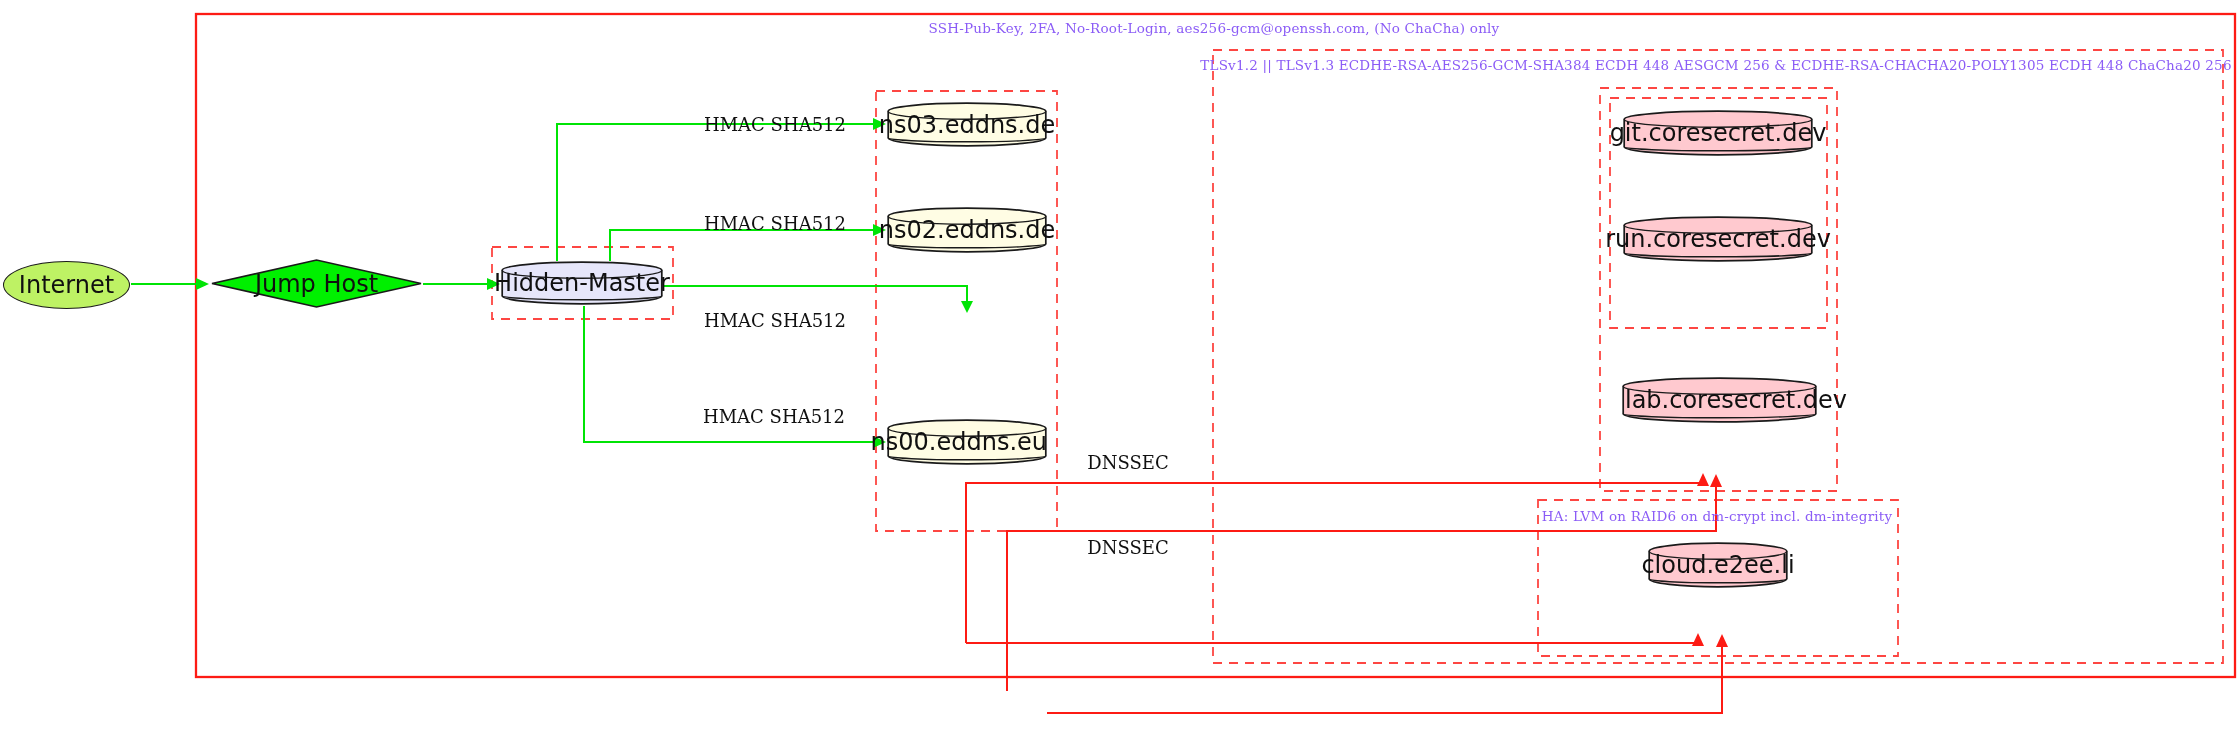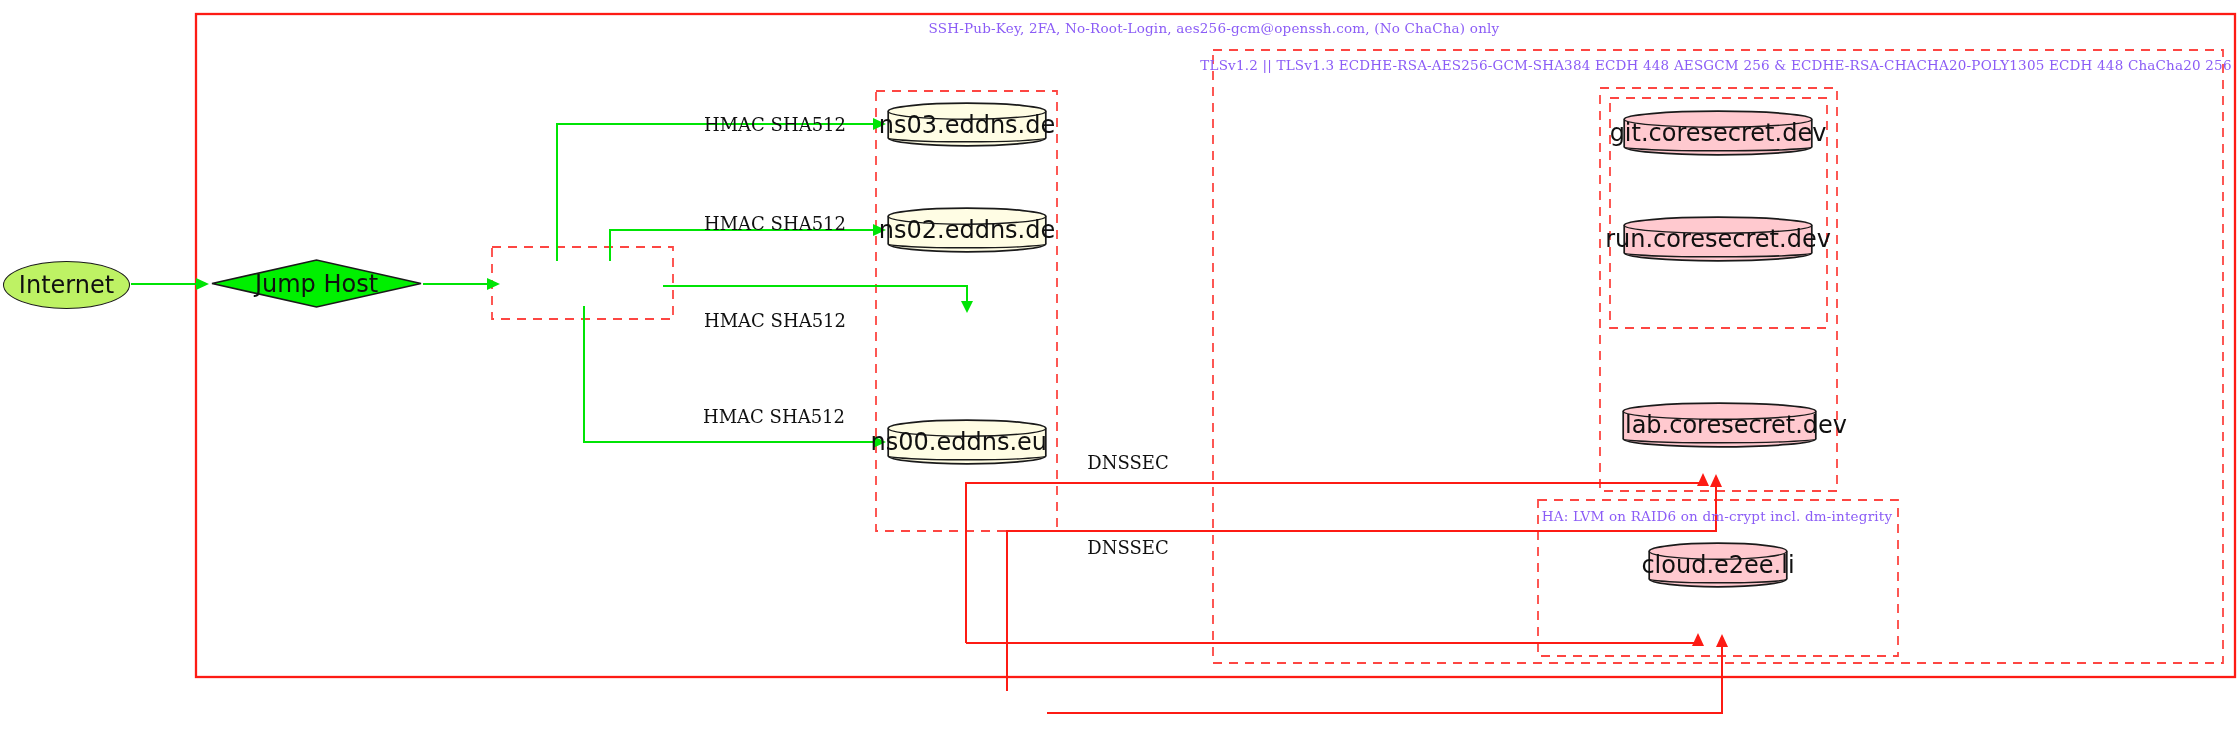--- a/index.html
+++ b/index.html
@@ -118,20 +118,28 @@
     <span class="nlabel">Internet</span>
   </div>
 
   <div class="node" style="left:210px;top:259px;width:213px;height:49px;">
     <svg class="diamond-svg" width="213" height="49" viewBox="0 0 213 49">
       <polygon points="2,24.5 106.5,1 211,24.5 106.5,48" fill="#00f000" stroke="#1a1a1a" stroke-width="1.7"></polygon>
     </svg>
     <span class="nlabel">Jump Host</span>
   </div>
 
+  <div class="node cyl cyl-lavender" style="left:501px;top:261px;width:162px;height:44px;">
+      <svg class="cylsvg" width="162" height="44" viewBox="0 0 162 44">
+        <path class="bodyp" d="M1.2,9.2 A79.8,8 0 0 1 160.8,9.2 L160.8,34.8 A79.8,8 0 0 1 1.2,34.8 Z"></path>
+        <path class="rimp" d="M1.2,9.2 A79.8,8 0 0 0 160.8,9.2"></path>
+        <path class="rimp" d="M1.2,34.8 A79.8,4 0 0 0 160.8,34.8"></path>
+      </svg>
+    <span class="nlabel">Hidden-Master</span>
+  </div>
 
   <div class="node cyl cyl-yellow" style="left:887px;top:102px;width:160px;height:45px;">
       <svg class="cylsvg" width="160" height="45" viewBox="0 0 160 45">
         <path class="bodyp" d="M1.2,9.2 A78.8,8 0 0 1 158.8,9.2 L158.8,35.8 A78.8,8 0 0 1 1.2,35.8 Z"></path>
         <path class="rimp" d="M1.2,9.2 A78.8,8 0 0 0 158.8,9.2"></path>
         <path class="rimp" d="M1.2,35.8 A78.8,4 0 0 0 158.8,35.8"></path>
       </svg>
     <span class="nlabel">ns03.eddns.de</span>
   </div>
   <div class="node cyl cyl-yellow" style="left:887px;top:207px;width:160px;height:46px;align-items:center;">
@@ -160,21 +168,21 @@
     <span class="nlabel">run.coresecret.dev</span>
   </div>
   <div class="node cyl cyl-pink" style="left:1623px;top:110px;width:190px;height:46px;">
       <svg class="cylsvg" width="190" height="46" viewBox="0 0 190 46">
         <path class="bodyp" d="M1.2,9.2 A93.8,8 0 0 1 188.8,9.2 L188.8,36.8 A93.8,8 0 0 1 1.2,36.8 Z"></path>
         <path class="rimp" d="M1.2,9.2 A93.8,8 0 0 0 188.8,9.2"></path>
         <path class="rimp" d="M1.2,36.8 A93.8,4 0 0 0 188.8,36.8"></path>
       </svg>
     <span class="nlabel">git.coresecret.dev</span>
   </div>
-  <div class="node cyl cyl-pink" style="left:1622px;top:377px;width:228px;height:46px;margin-top:25px;">
+  <div class="node cyl cyl-pink" style="left:1622px;top:377px;width:228px;height:46px;">
       <svg class="cylsvg" width="195" height="46" viewBox="0 0 195 46">
         <path class="bodyp" d="M1.2,9.2 A96.3,8 0 0 1 193.8,9.2 L193.8,36.8 A96.3,8 0 0 1 1.2,36.8 Z"></path>
         <path class="rimp" d="M1.2,9.2 A96.3,8 0 0 0 193.8,9.2"></path>
         <path class="rimp" d="M1.2,36.8 A96.3,4 0 0 0 193.8,36.8"></path>
       </svg>
     <span class="nlabel">lab.coresecret.dev</span>
   </div>
   <div class="node cyl cyl-pink" style="left:1648px;top:542px;width:140px;height:46px;">
       <svg class="cylsvg" width="140" height="46" viewBox="0 0 140 46">
         <path class="bodyp" d="M1.2,9.2 A68.8,8 0 0 1 138.8,9.2 L138.8,36.8 A68.8,8 0 0 1 1.2,36.8 Z"></path>

